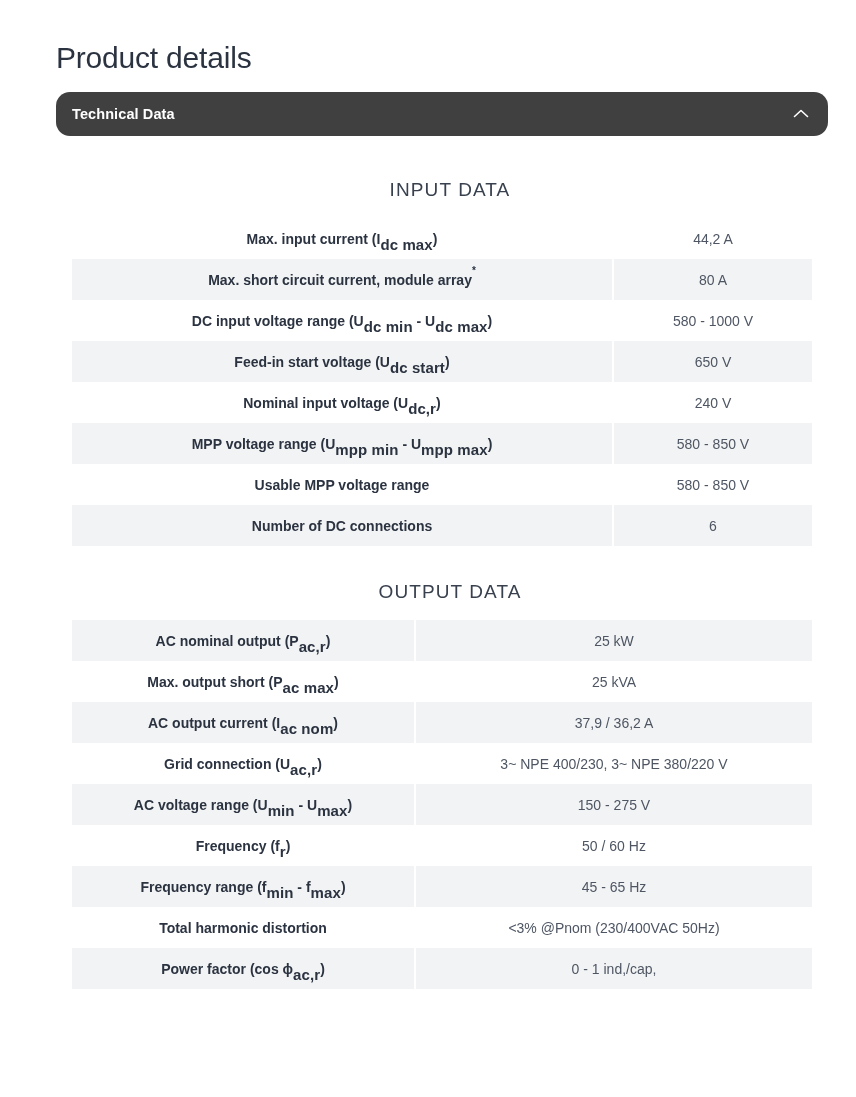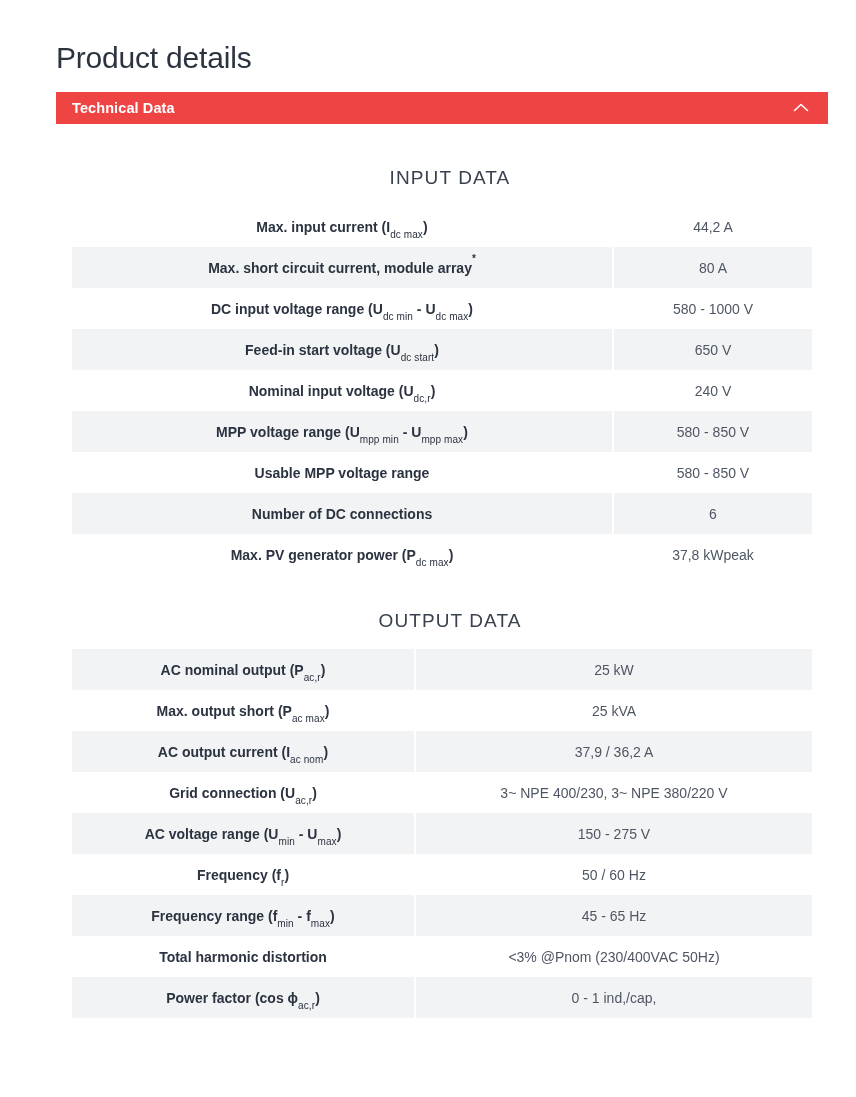--- a/index.html
+++ b/index.html
@@ -32,28 +32,29 @@
     line-height: 40px;
   }
   
   .accordion {
     position: absolute;
     left: 56px;
     top: 92px;
     width: 772px;
   }
   .accordion-header {
-    height: 32px;
-    background: #ef4444;
+    height: 44px;
+    background: #404040;
     display: flex;
     align-items: center;
     justify-content: space-between;
     padding: 0 16px 0 16px;
     box-sizing: border-box;
     cursor: pointer;
+    border-radius: 14px;
   }
   .accordion-title {
     color: #ffffff;
     font-size: 14.5px;
     font-weight: bold;
     letter-spacing: 0.1px;
   }
   .chevron {
     width: 22px;
     height: 22px;
@@ -112,22 +113,22 @@
   
   table.input col.c-k { width: 540px; }
   table.input col.c-g { width: 2px; }
   table.input col.c-v { width: 198px; }
 
   table.output col.c-k { width: 342px; }
   table.output col.c-g { width: 2px; }
   table.output col.c-v { width: 396px; }
 
   sub {
-    font-size: 10px;
-    font-weight: normal;
+    font-size: 15px;
+    font-weight: bold;
     line-height: 0;
     position: relative;
     bottom: -3px;
     letter-spacing: 0.1px;
   }
   sup {
     font-size: 10px;
     line-height: 0;
     position: relative;
     top: -5px;
@@ -195,25 +196,20 @@
                 </tr>
                 <tr class="even">
                   <td class="k"><span>Usable MPP voltage range</span></td>
                   <td class="gap"></td>
                   <td class="v">580 - 850 V</td>
                 </tr>
                 <tr class="odd">
                   <td class="k"><span>Number of DC connections</span></td>
                   <td class="gap"></td>
                   <td class="v">6</td>
-                </tr>
-                <tr class="even">
-                  <td class="k"><span>Max. PV generator power (P</span><sub>dc max</sub><span>)</span></td>
-                  <td class="gap"></td>
-                  <td class="v">37,8 kWpeak</td>
                 </tr>
               </tbody>
             </table>
           </div>
           <div class="section sec-output">
             <div class="section-heading">OUTPUT DATA</div>
             <table class="spec output">
               <colgroup>
                 <col class="c-k">
                 <col class="c-g">

